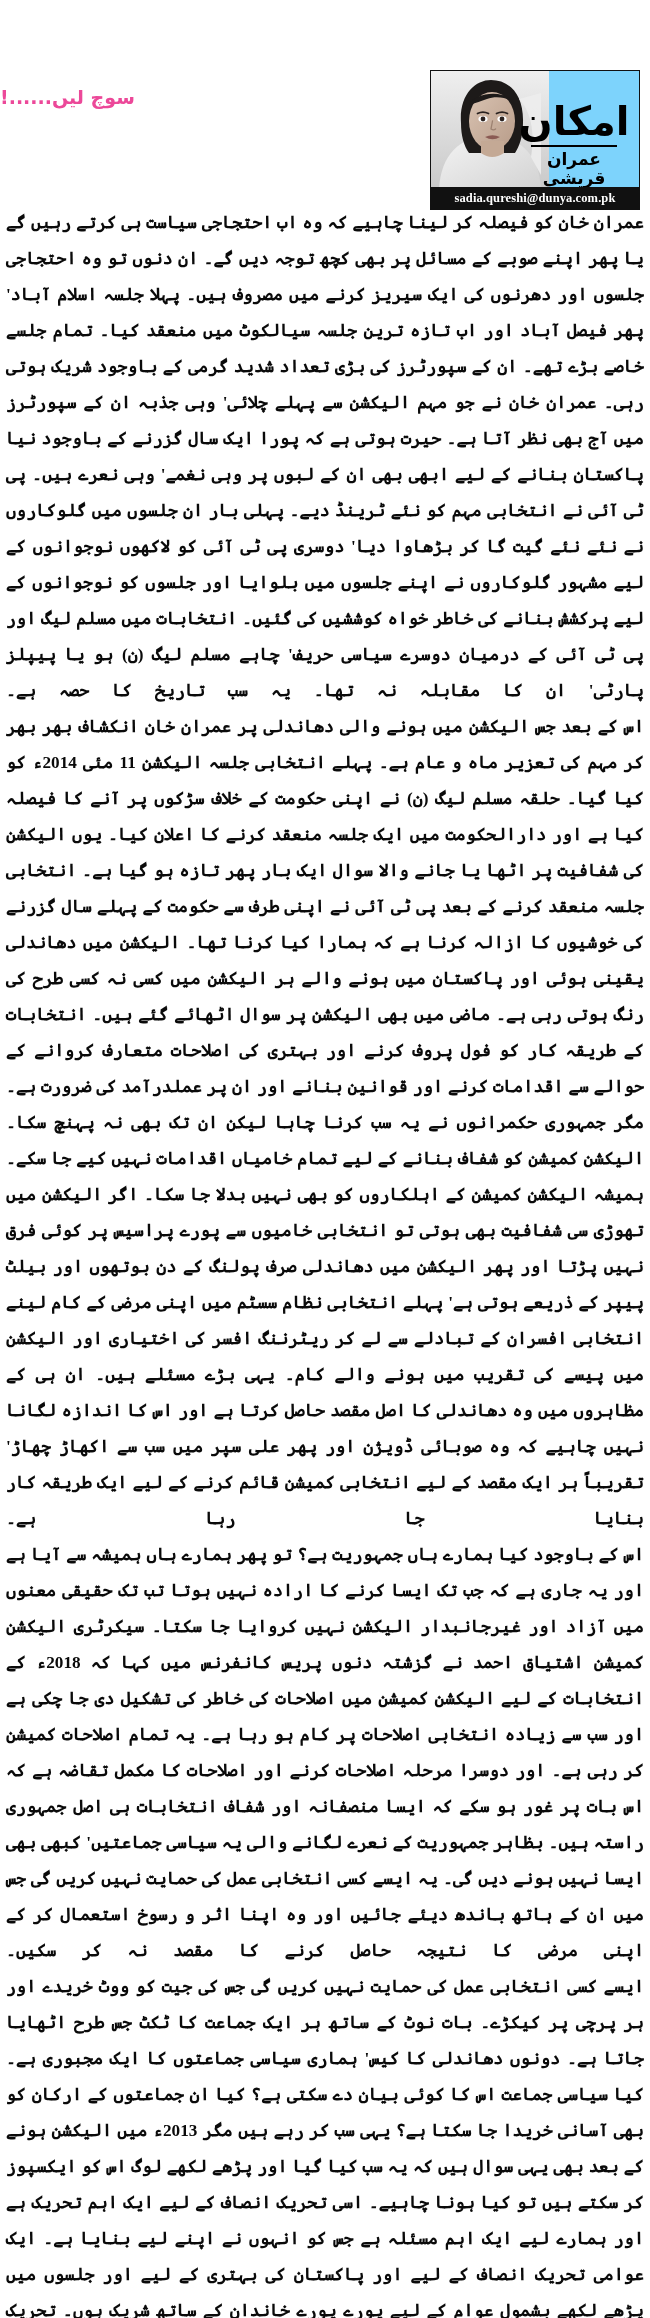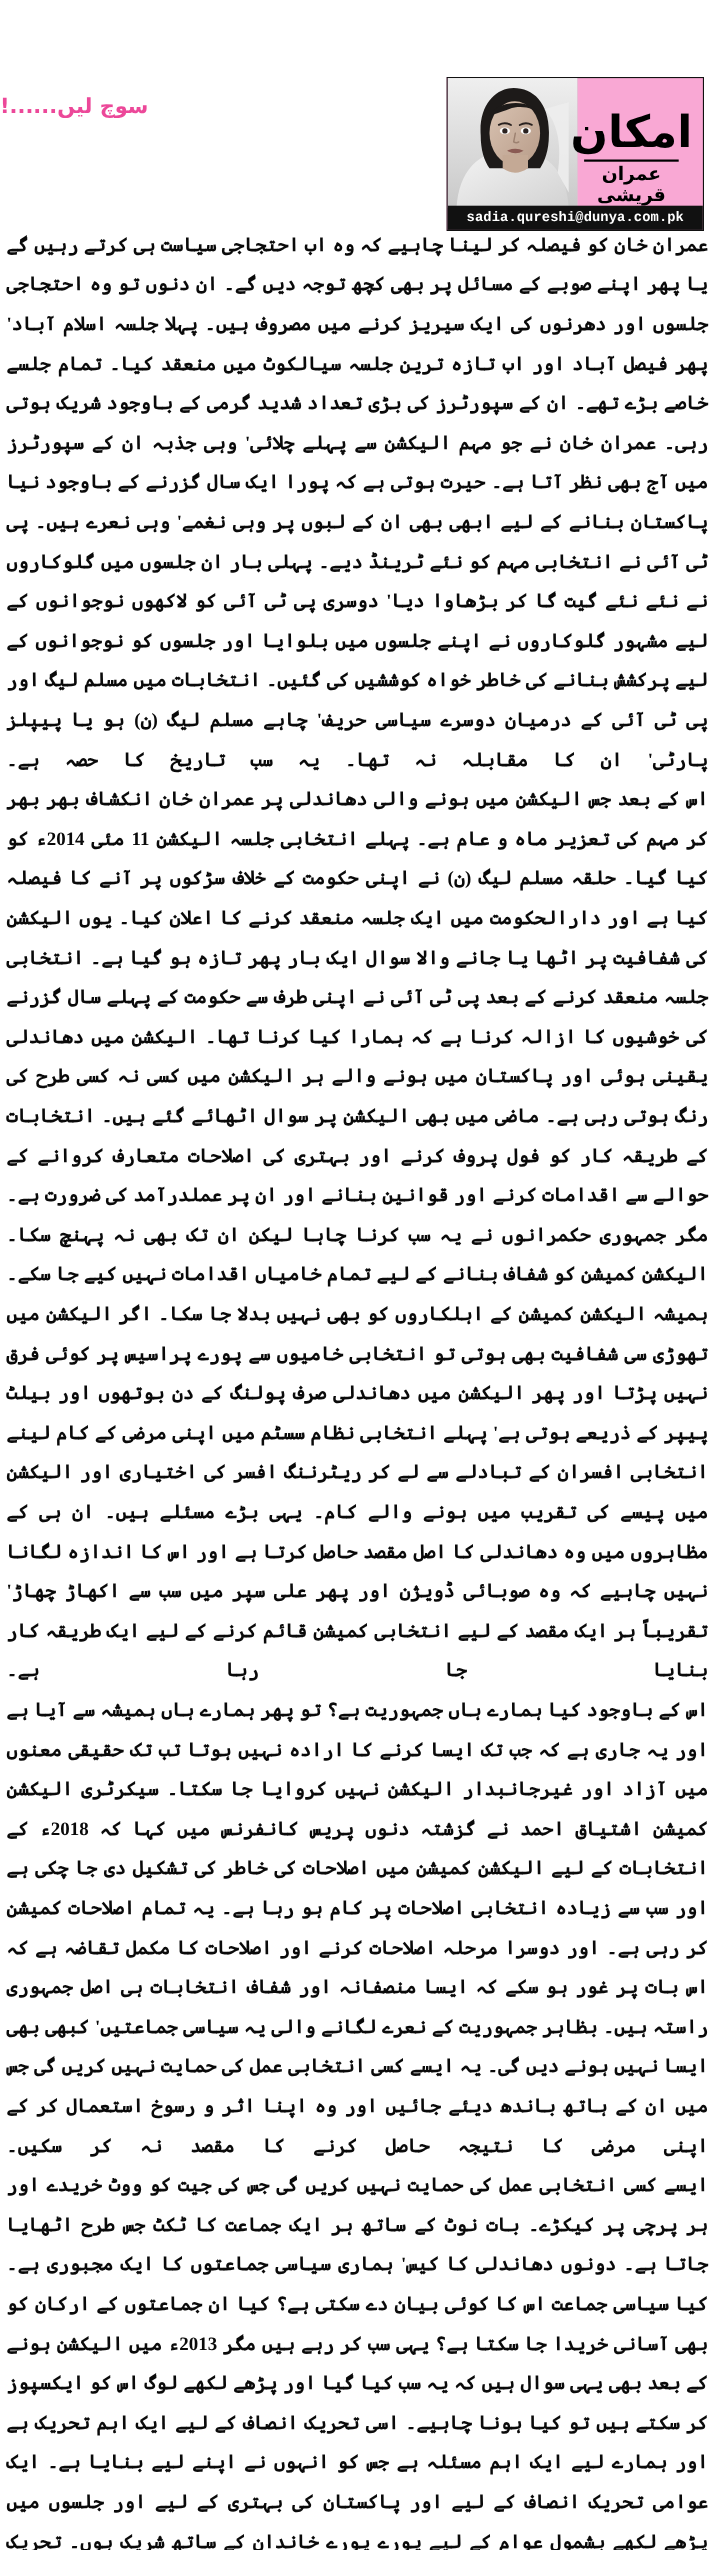--- a/index.html
+++ b/index.html
@@ -25,24 +25,24 @@
   
   .header {
     position: relative;
     height: 205px;
     width: 650px;
   }
   .masthead {
     position: absolute;
     right: 10px;
     top: 70px;
-    width: 234px;
+    width: 210px;
     height: 140px;
     border: 1px solid #111;
-    background: #f9a8d4;
+    background: #7dd3fc;
     overflow: hidden;
   }
   .masthead-inner {
     position: relative;
     width: 100%;
     height: 100%;
     display: block;
   }
   .mast-photo {
     position: absolute;
@@ -86,21 +86,21 @@
     line-height: 1.1;
   }
   .mast-email-bar {
     position: absolute;
     left: 0;
     bottom: 0;
     width: 100%;
     height: 22px;
     background: #111;
     color: #fff;
-    font-family: Liberation Mono, monospace;
+    font-family: Liberation Serif, serif;
     font-size: 12.5px;
     font-weight: 700;
     letter-spacing: 0.1px;
     display: flex;
     align-items: center;
     justify-content: center;
     direction: ltr;
   }
 
   .headline {

